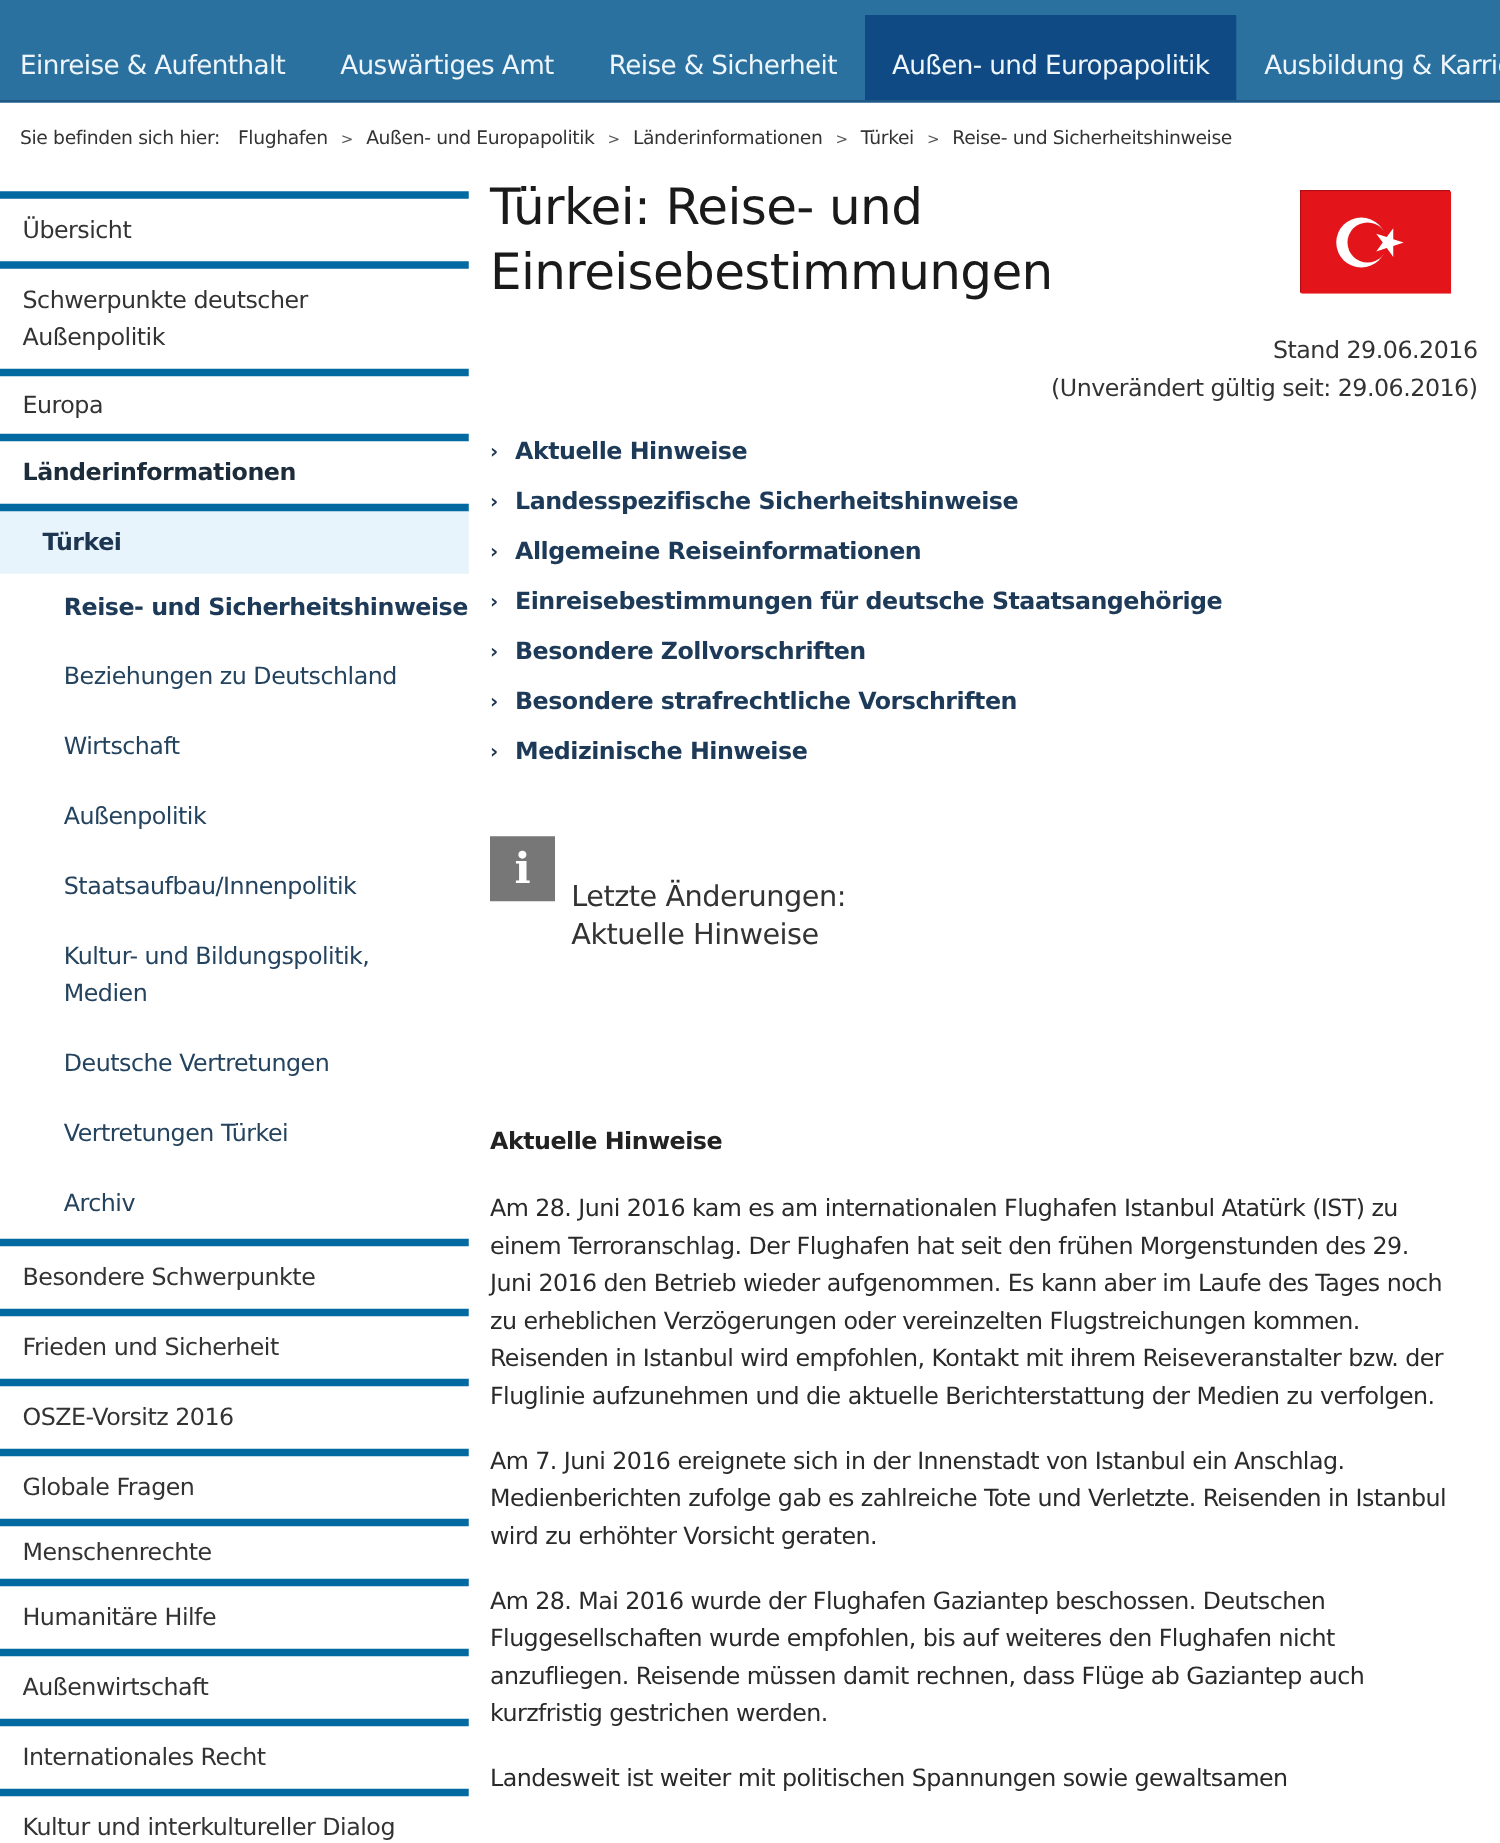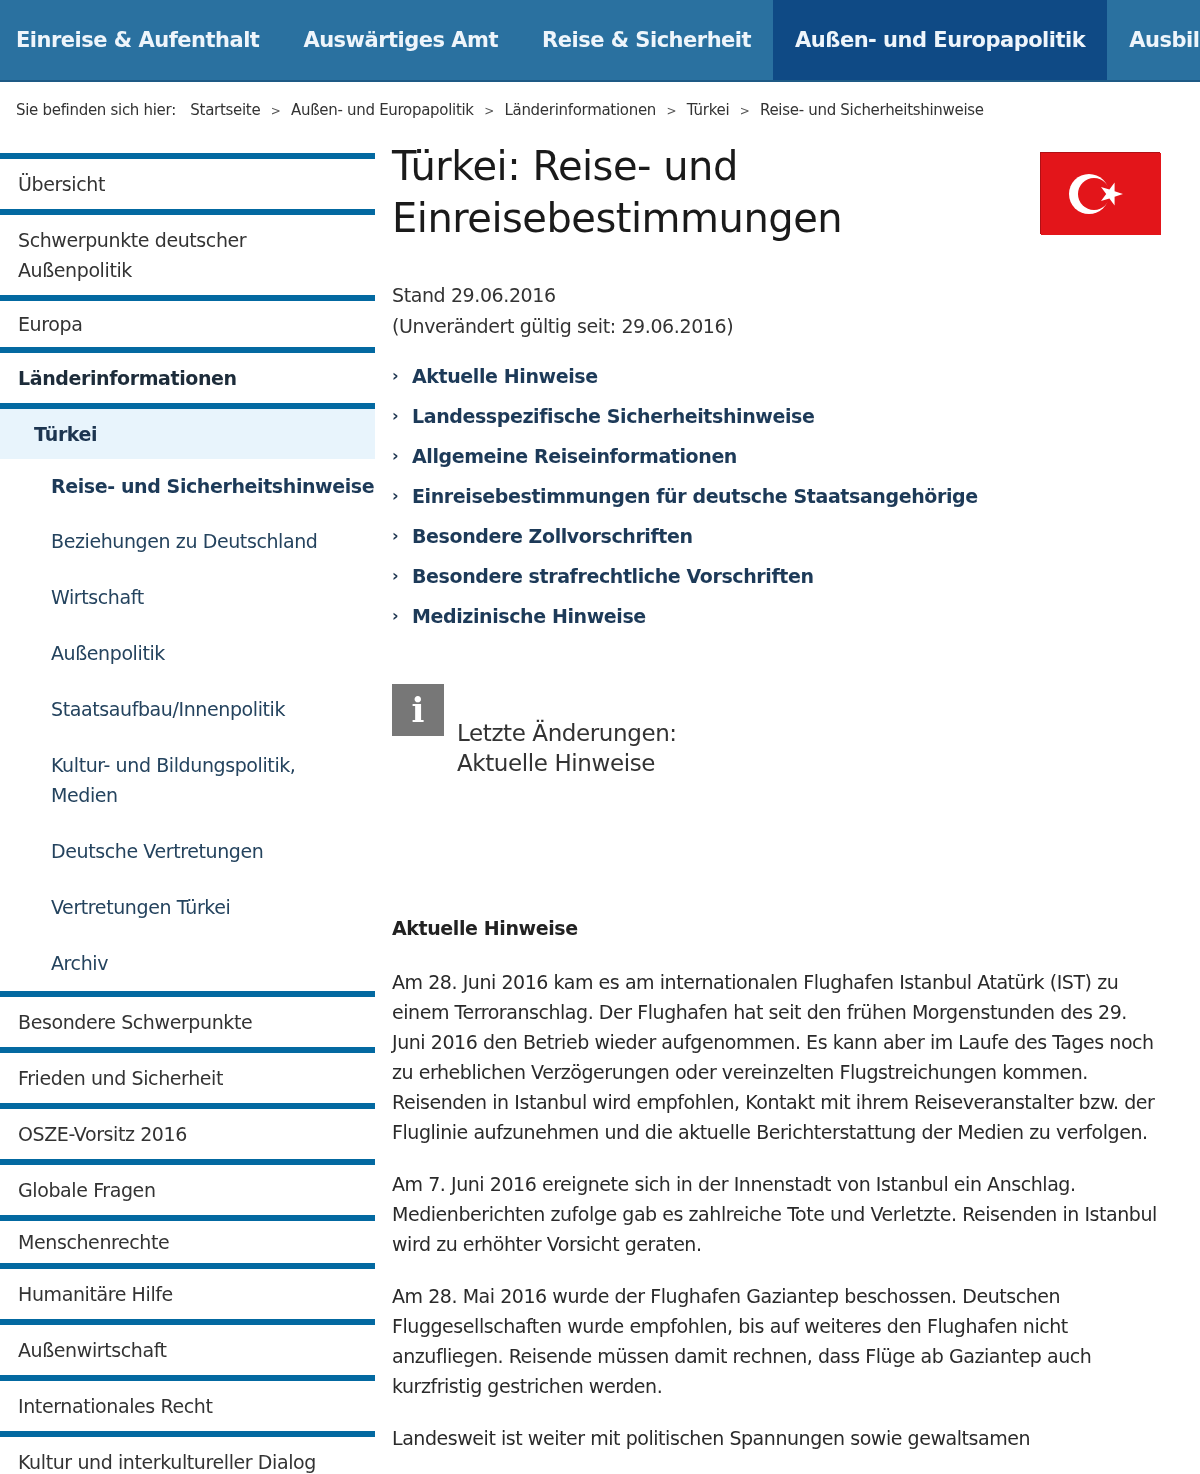--- a/index.html
+++ b/index.html
@@ -1,21 +1,21 @@
 <!DOCTYPE html>
 <html><head>
 <meta charset="utf-8">
 <style>
   * { box-sizing: border-box; margin: 0; padding: 0; }
   html, body { width: 1200px; height: 1474px; overflow: hidden; background: #ffffff; }
   body { font-family: "DejaVu Sans", "Liberation Sans", sans-serif; color: #222; position: relative; }
 
   
   .topnav { position: absolute; left: 0; top: 0; width: 1200px; height: 82px; background: #2a71a0; display: flex; overflow: hidden; border-bottom: 2px solid #1e5a85; }
-  .topnav .nav-item { height: 80px; display: flex; align-items: center; padding: 0 22px; color: #eef5fb; font-size: 21px; font-weight: bold; white-space: nowrap; letter-spacing: -0.5px; cursor: pointer; }
+  .topnav .nav-item { height: 80px; display: flex; align-items: center; padding: 0 22px; color: #eef5fb; font-size: 21px; font-weight: normal; white-space: nowrap; letter-spacing: -0.5px; cursor: pointer; margin-top: 12px; }
   .topnav .nav-item.first { padding-left: 16px; }
   .topnav .nav-item.active { background: #0f4a85; }
 
   
   .breadcrumb { position: absolute; left: 16px; top: 101px; font-size: 15px; color: #333; white-space: nowrap; letter-spacing: -0.3px; }
   .breadcrumb .bc-label { margin-right: 10px; }
   .breadcrumb .bc-link { color: #333; text-decoration: none; cursor: pointer; }
   .breadcrumb .bc-sep { margin: 0 6px; color: #555; font-size: 12px; }
 
   
@@ -23,21 +23,21 @@
   .sidebar .sb-item { border-top: 6px solid #0369a1; padding: 16px 18px; display: flex; align-items: center; font-size: 19px; color: #333; cursor: pointer; letter-spacing: -0.4px; line-height: 30px; }
   .sidebar .sb-item.bold { font-weight: bold; color: #1d2c3a; }
   .sidebar .sb-item.selected { background: #e8f4fc; font-weight: bold; color: #1d3550; padding-left: 34px; }
   .sidebar .sub { padding: 0 0 0 51px; display: flex; align-items: center; font-size: 19px; color: #24435e; cursor: pointer; letter-spacing: -0.4px; line-height: 30px; }
   .sidebar .sub.active { font-weight: bold; color: #1d3a58; }
 
   
   .main { position: absolute; left: 392px; top: 140px; width: 790px; }
   .page-title { font-size: 40px; line-height: 52px; color: #1a1a1a; font-weight: normal; letter-spacing: -0.5px; width: 520px; }
   .flag { position: absolute; left: 648px; top: 12px; width: 120px; height: 82px; background: #e3151a; border: 1px solid #b01015; }
-  .stand { margin-top: 36px; font-size: 19px; line-height: 31px; color: #333; letter-spacing: -0.4px; }
+  .stand { margin-top: 21px; font-size: 19px; line-height: 31px; color: #333; letter-spacing: -0.4px; text-align: right; }
   .toc { margin-top: 14px; list-style: none; }
   .toc li { font-size: 19px; line-height: 40px; display: flex; align-items: center; }
   .toc .chev { color: #1d3550; width: 20px; font-size: 16px; font-weight: bold; }
   .toc a { color: #1d3a58; text-decoration: none; font-weight: bold; cursor: pointer; letter-spacing: -0.4px; }
 
   .info-box { margin-top: 48px; position: relative; height: 100px; }
   .info-icon { position: absolute; left: 0; top: 0; width: 52px; height: 52px; background: #777; color: #fff; font-family: "DejaVu Serif", serif; font-weight: bold; font-size: 34px; display: flex; align-items: center; justify-content: center; }
   .info-text { position: absolute; left: 65px; top: 34px; font-size: 23px; line-height: 30px; color: #333; letter-spacing: -0.4px; }
 
   .section-heading { margin-top: 133px; font-size: 19px; font-weight: bold; color: #222; letter-spacing: -0.4px; }
@@ -50,21 +50,21 @@
 <nav class="topnav">
   <div class="nav-item first">Einreise &amp; Aufenthalt</div>
   <div class="nav-item">Auswärtiges Amt</div>
   <div class="nav-item">Reise &amp; Sicherheit</div>
   <div class="nav-item active">Außen- und Europapolitik</div>
   <div class="nav-item">Ausbildung &amp; Karriere</div>
 </nav>
 
 <div class="breadcrumb">
   <span class="bc-label">Sie befinden sich hier:</span>
-  <a class="bc-link">Startseite</a>
+  <a class="bc-link">Flughafen</a>
   <span class="bc-sep">&gt;</span>
   <a class="bc-link">Außen- und Europapolitik</a>
   <span class="bc-sep">&gt;</span>
   <a class="bc-link">Länderinformationen</a>
   <span class="bc-sep">&gt;</span>
   <a class="bc-link">Türkei</a>
   <span class="bc-sep">&gt;</span>
   <span class="bc-link">Reise- und Sicherheitshinweise</span>
 </div>
 

